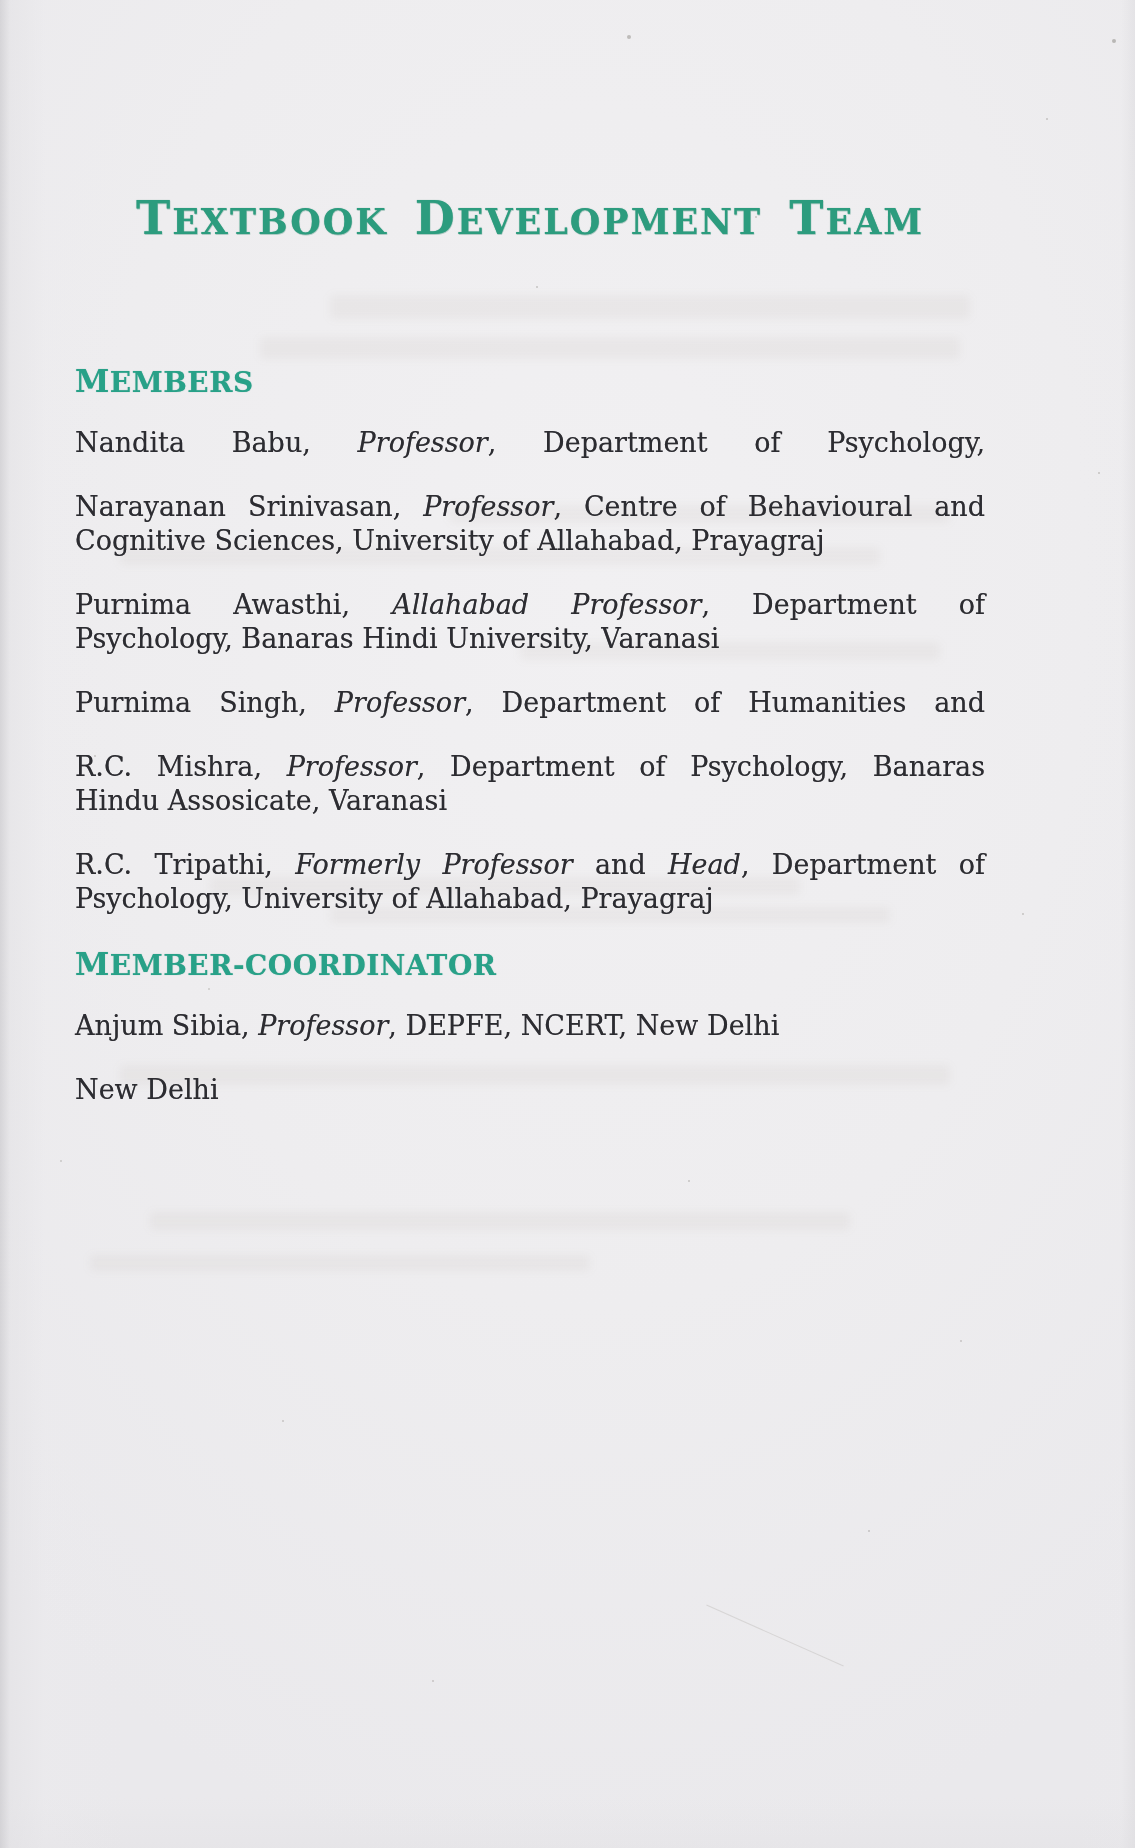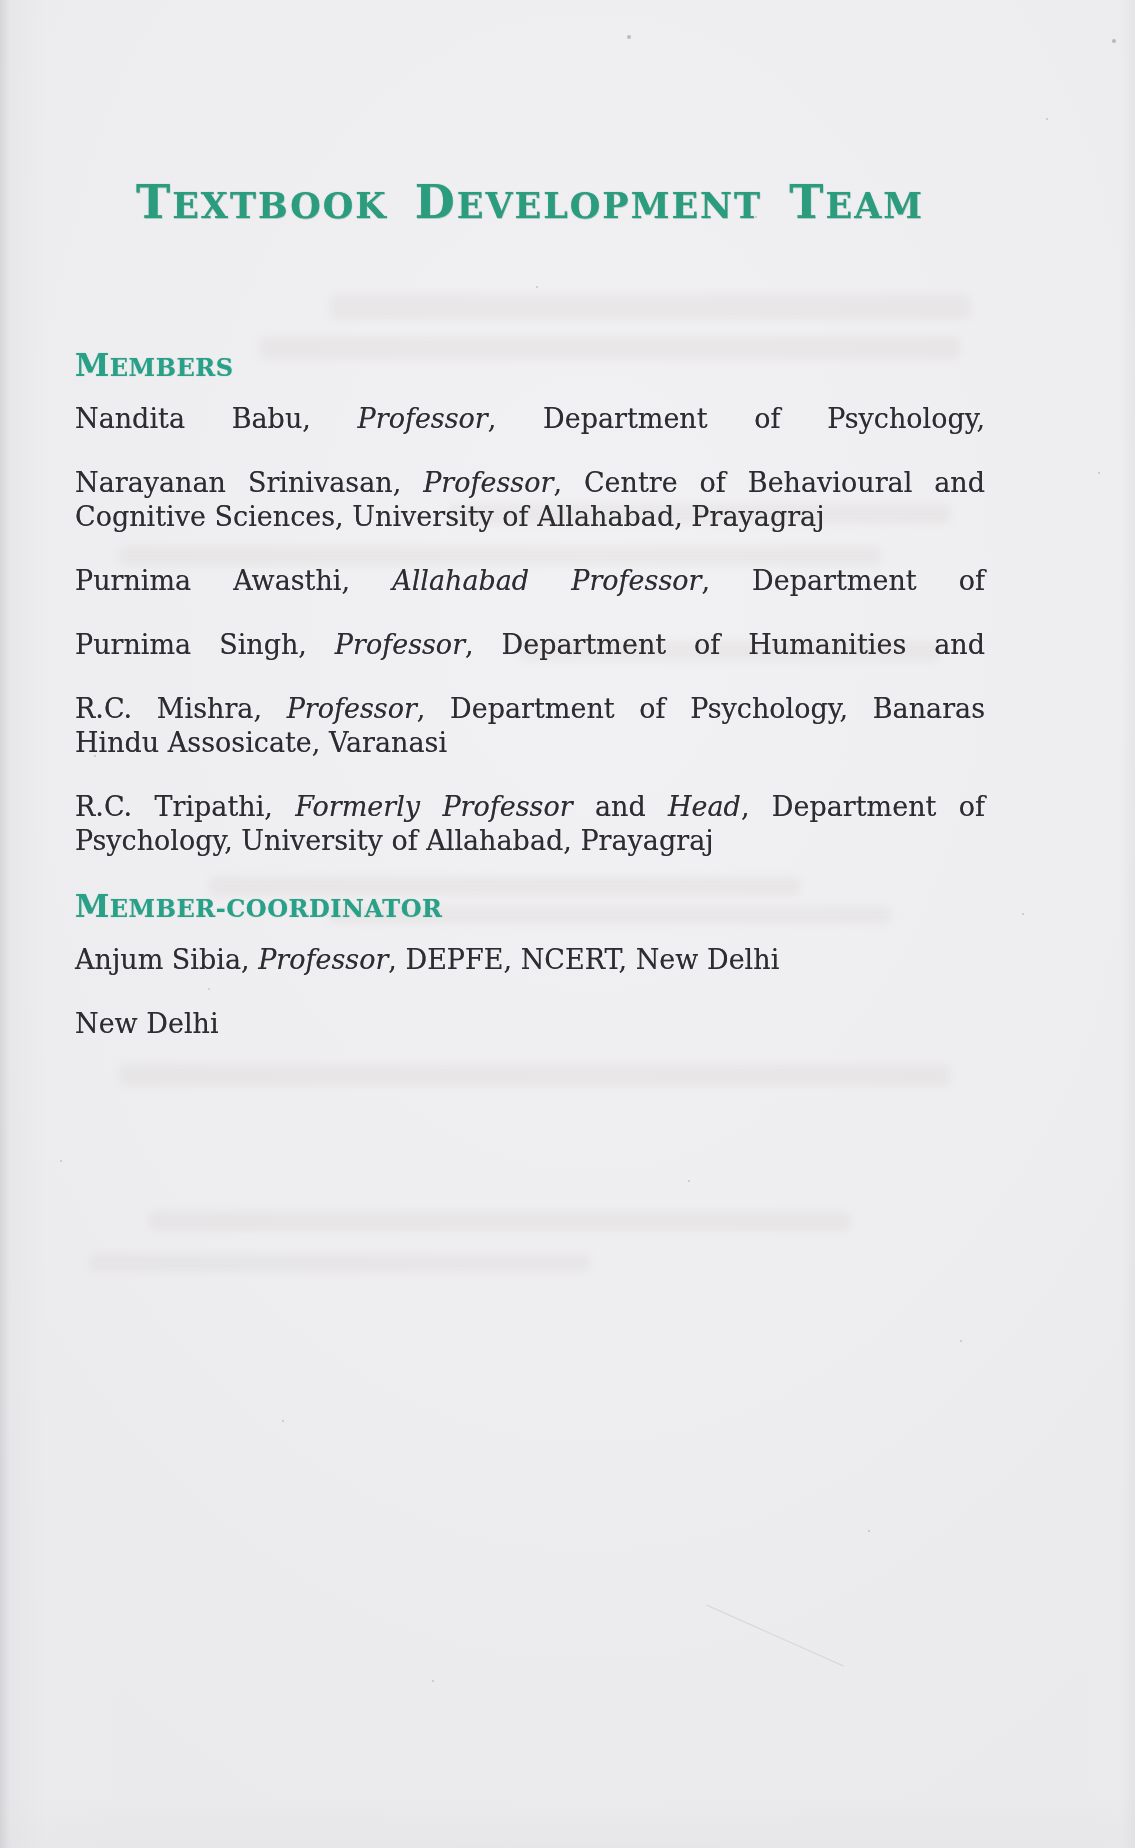--- a/index.html
+++ b/index.html
@@ -61,21 +61,21 @@
 
   .content {
     position: absolute;
     left: 75px;
     top: 0;
     width: 910px;
   }
 
   
   .title {
-    margin: 0;
+    margin: 16px;
     padding-top: 174px;
     text-align: center;
     color: #2c9c7e;
     font-weight: bold;
     line-height: 56px;
     letter-spacing: 2px;
     word-spacing: 14px;
     text-shadow: 0 0 1px rgba(24,122,94,.5), 0.5px 0.5px 0 rgba(24,122,94,.25);
     white-space: nowrap;
   }
@@ -86,26 +86,26 @@
   .heading {
     margin: 0;
     color: #28a188;
     font-weight: bold;
     line-height: 36px;
     letter-spacing: 0.5px;
     text-shadow: 0 0 1px rgba(26,128,106,.45);
     white-space: nowrap;
   }
   .heading .cap { font-size: 31px; }
-  .heading .sc  { font-size: 24px; }
+  .heading .sc  { font-size: 28px; }
   .heading-members { margin-top: 112px; }
   .heading-coordinator { margin-top: 30px; }
 
   
-  .entries { margin-top: 16px; }
+  .entries { margin-top: 24px; }
   .entry {
     margin: 0 0 30px 0;
     font-size: 27px;
     line-height: 34px;
     color: #2c2c31;
     text-shadow: 0 0 0.6px rgba(44,44,49,.55);
   }
   .entry .line { display: block; }
   .entry .line.fill {
     text-align: justify;
@@ -143,20 +143,21 @@
       <div class="entries">
           <p class="entry">
             <span class="line fill">Nandita Babu, <em>Professor</em>, Department of Psychology,</span>
           </p>
           <p class="entry">
             <span class="line fill">Narayanan Srinivasan, <em>Professor</em>, Centre of Behavioural and</span>
             <span class="line">Cognitive Sciences, University of Allahabad, Prayagraj</span>
           </p>
           <p class="entry">
             <span class="line fill">Purnima Awasthi, <em>Allahabad Professor</em>, Department of</span>
+            <span class="line">Psychology, Banaras Hindi University, Varanasi</span>
           </p>
           <p class="entry">
             <span class="line fill">Purnima Singh, <em>Professor</em>, Department of Humanities and</span>
           </p>
           <p class="entry">
             <span class="line fill">R.C. Mishra, <em>Professor</em>, Department of Psychology, Banaras</span>
             <span class="line">Hindu Assosicate, Varanasi</span>
           </p>
           <p class="entry">
             <span class="line fill">R.C. Tripathi, <em>Formerly Professor</em> and <em>Head</em>, Department of</span>

